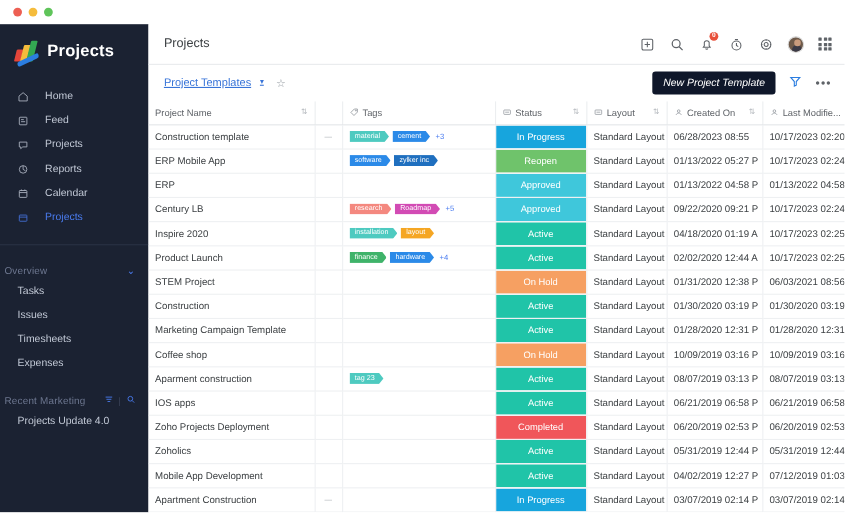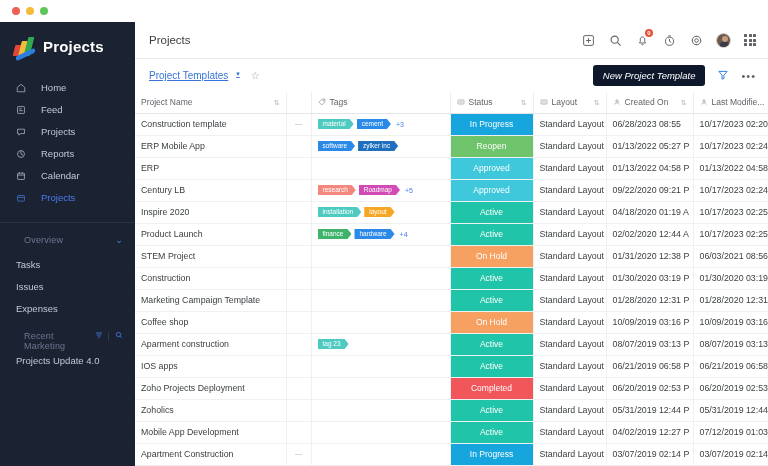--- a/index.html
+++ b/index.html
@@ -38,22 +38,22 @@
     padding:0 0 0 16px; font-size:9.5px; color:#c2c9d6; line-height:17px;
     margin-top:5px;
   }
   .nav-item.active { color:#4a7cf0; }
   .nav-ico { width:10px; height:10px; display:inline-flex; align-items:center; justify-content:center; opacity:.85; }
   .nav-ico svg { display:block; }
 
   .divider { height:1px; background:#2a3245; margin:10px 0 0 0; }
 
   .section-head {
-    display:flex; align-items:flex-start; justify-content:space-between;
-    padding:0 12px 0 24px; height:16px; margin-top:12px;
+    display:flex; align-items:flex-end; justify-content:space-between;
+    padding:0 12px 0 4px; height:16px; margin-top:12px;
     font-size:9px; color:#6d7790; letter-spacing:.2px;
   }
   .section-head .chev { color:#4a7cf0; font-size:9px; }
   .section-head .tools { display:flex; gap:5px; align-items:center; color:#4a7cf0; font-size:8.5px; }
 
   .sub-item { padding:0 0 0 16px; font-size:9.5px; color:#c2c9d6; height:17px; line-height:17px; margin-top:5px; }
   .recent-item { padding:0 0 0 16px; font-size:9.5px; color:#c2c9d6; height:17px; line-height:17px; margin-top:5px;
                  white-space:nowrap; overflow:hidden; }
 
   
@@ -213,20 +213,21 @@
       </nav>
 
       <div class="divider"></div>
 
       <div class="section-head">
         <span>Overview</span>
         <span class="chev">⌄</span>
       </div>
       <div class="sub-item">Tasks</div>
       <div class="sub-item">Issues</div>
+      <div class="sub-item">Timesheets</div>
       <div class="sub-item">Expenses</div>
 
       <div class="section-head" style="margin-top:14px;">
         <span>Recent Marketing</span>
         <span class="tools">
           <span>
             <svg width="8" height="8" viewBox="0 0 16 16" stroke="currentColor" stroke-width="1.6" fill="none">
                 <path d="M2 4h12M3.5 8h9M5.5 12h5"></path>
               </svg>
           </span>

